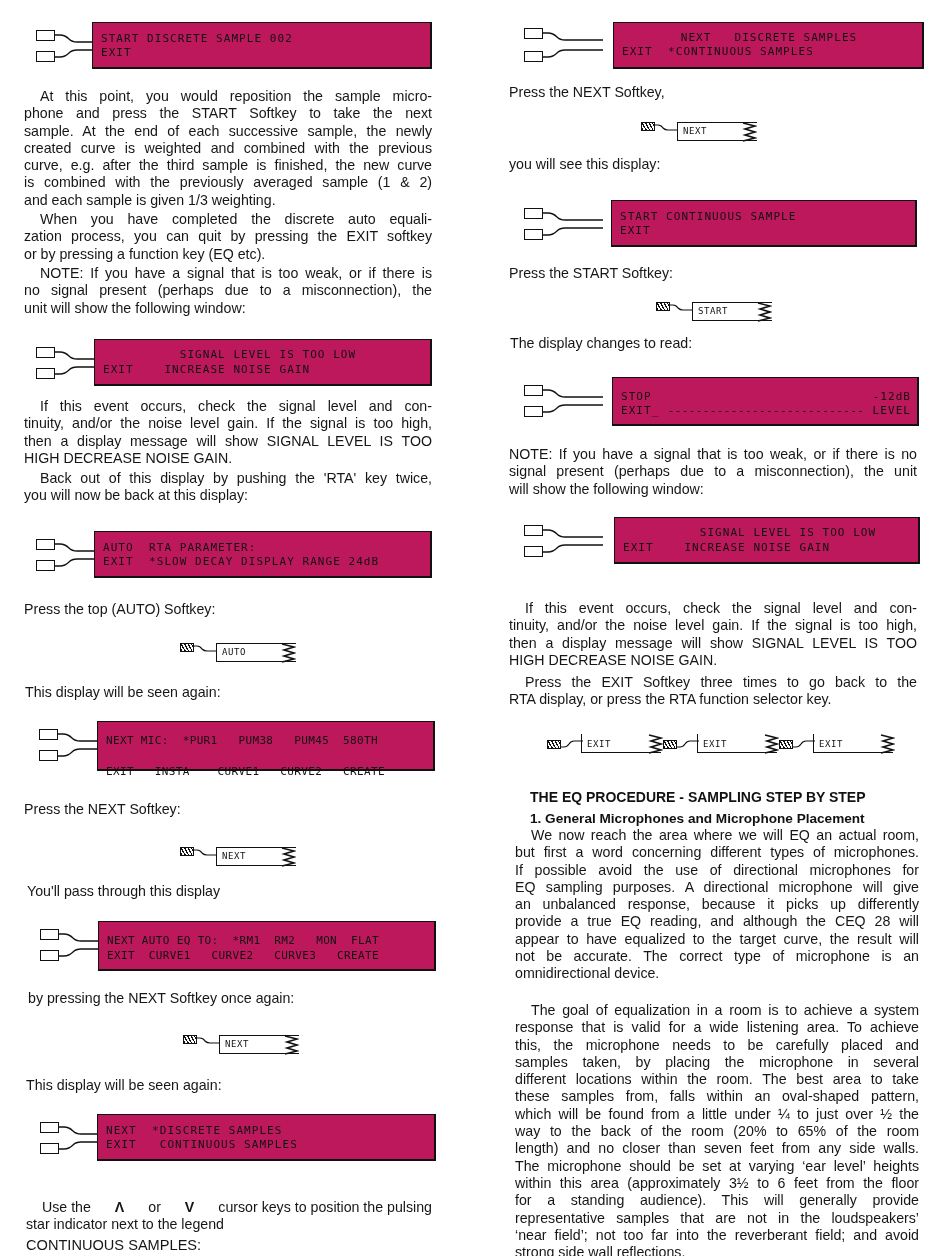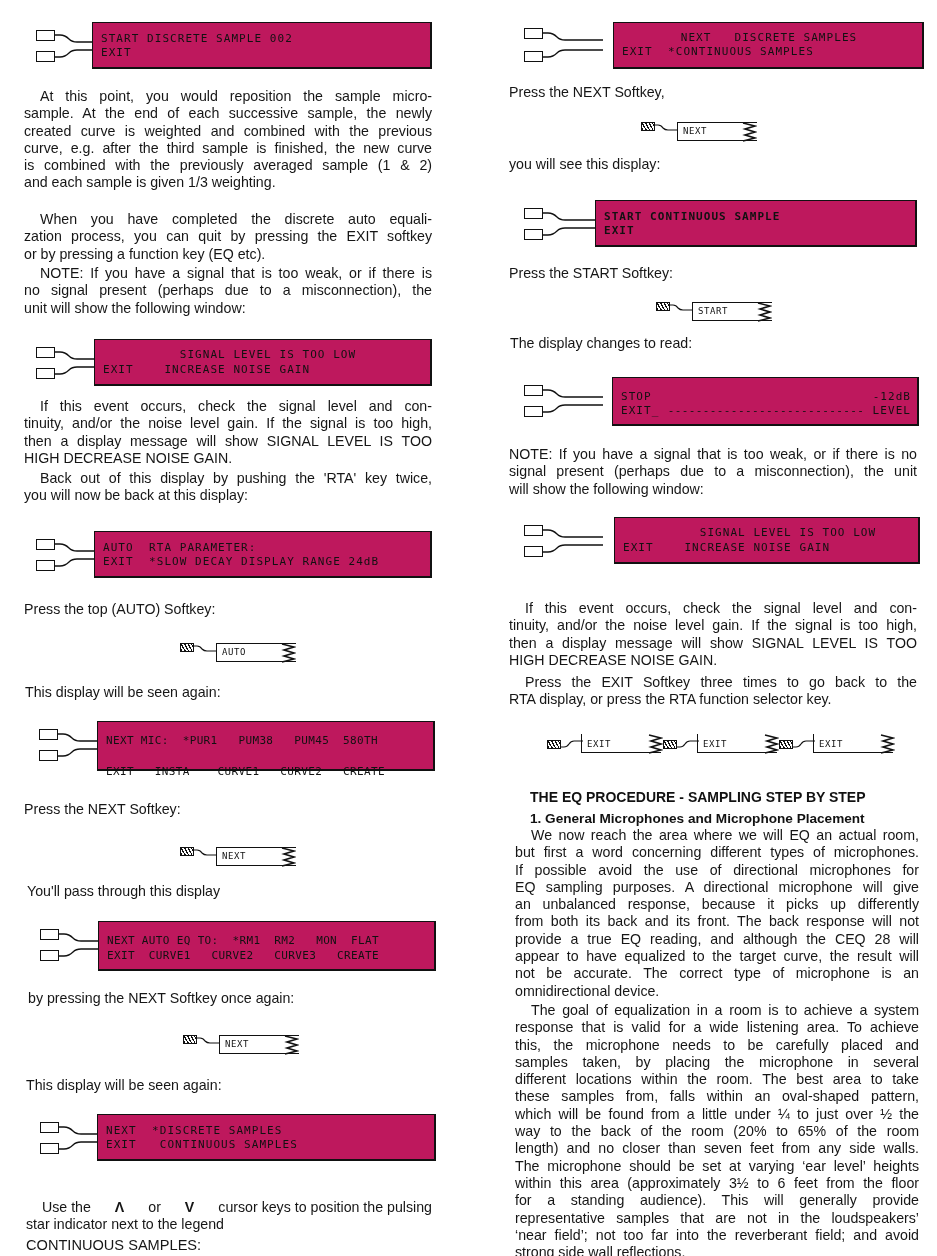--- a/index.html
+++ b/index.html
@@ -41,20 +41,21 @@
       <path d="M0 35 H5 Q10 35 14 31 Q17 28 22 28 H58" fill="none" stroke="#111" stroke-width="1.3"></path>
     </svg>
   <div class="box" style="left:56px; right:0;">
     <div class="row r1" style="top:9px;">START DISCRETE SAMPLE 002</div>
     <div class="row r2" style="top:23px;">EXIT</div>
   </div>
 </div>
 
 <div class="para" style="left:24px; top:88px; width:408px;">
   <span class="line indent">At this point, you would reposition the sample micro-</span>
+  <span class="line">phone and press the START Softkey to take the next</span>
   <span class="line">sample. At the end of each successive sample, the newly</span>
   <span class="line">created curve is weighted and combined with the previous</span>
   <span class="line">curve, e.g. after the third sample is finished, the new curve</span>
   <span class="line">is combined with the previously averaged sample (1 &amp; 2)</span>
   <span class="line last">and each sample is given 1/3 weighting.</span>
 </div>
 
 <div class="para" style="left:24px; top:211px; width:408px;">
   <span class="line indent">When you have completed the discrete auto equali-</span>
   <span class="line">zation process, you can quit by pressing the EXIT softkey</span>
@@ -227,21 +228,21 @@
 
 <div class="plain" style="left:509px; top:156px;">you will see this display:</div>
 
 <div class="lcd" style="left:524px; top:200px; width:393px;">
   <div class="key" style="left:0; top:8px;"></div>
   <div class="key" style="left:0; top:29px;"></div>
   <svg class="wire" style="left:19px; top:0;" width="60" height="47">
       <path d="M0 13 H5 Q10 13 14 17 Q17 20 22 20 H60" fill="none" stroke="#111" stroke-width="1.3"></path>
       <path d="M0 35 H5 Q10 35 14 31 Q17 28 22 28 H60" fill="none" stroke="#111" stroke-width="1.3"></path>
     </svg>
-  <div class="box" style="left:71px; right:0;font-weight:bold;">
+  <div class="box" style="left:87px; right:0;">
     <div class="row r1" style="top:9px;">START CONTINUOUS SAMPLE</div>
     <div class="row r2" style="top:23px;">EXIT</div>
   </div>
 </div>
 
 <div class="plain" style="left:509px; top:265px;">Press the START Softkey:</div>
 
 <div class="sk" style="left:656px; top:300px; width:122px;">
   <div class="btn"></div>
   <svg class="lead" width="22" height="12">
@@ -339,21 +340,20 @@
 
 <div class="heading" style="left:530px; top:789px; font-size:14px;">THE EQ PROCEDURE - SAMPLING STEP BY STEP</div>
 <div class="heading" style="left:530px; top:811px; font-size:13.6px;">1. General Microphones and Microphone Placement</div>
 
 <div class="para" style="left:515px; top:827px; width:404px;">
   <span class="line indent">We now reach the area where we will EQ an actual room,</span>
   <span class="line">but first a word concerning different types of microphones.</span>
   <span class="line">If possible avoid the use of directional microphones for</span>
   <span class="line">EQ sampling purposes. A directional microphone will give</span>
   <span class="line">an unbalanced response, because it picks up differently</span>
-  <span class="line">from both its back and its front. The back response will not</span>
   <span class="line">provide a true EQ reading, and although the CEQ 28 will</span>
   <span class="line">appear to have equalized to the target curve, the result will</span>
   <span class="line">not be accurate. The correct type of microphone is an</span>
   <span class="line last">omnidirectional device.</span>
 </div>
 
 <div class="para" style="left:515px; top:1002px; width:404px;">
   <span class="line indent">The goal of equalization in a room is to achieve a system</span>
   <span class="line">response that is valid for a wide listening area. To achieve</span>
   <span class="line">this, the microphone needs to be carefully placed and</span>

